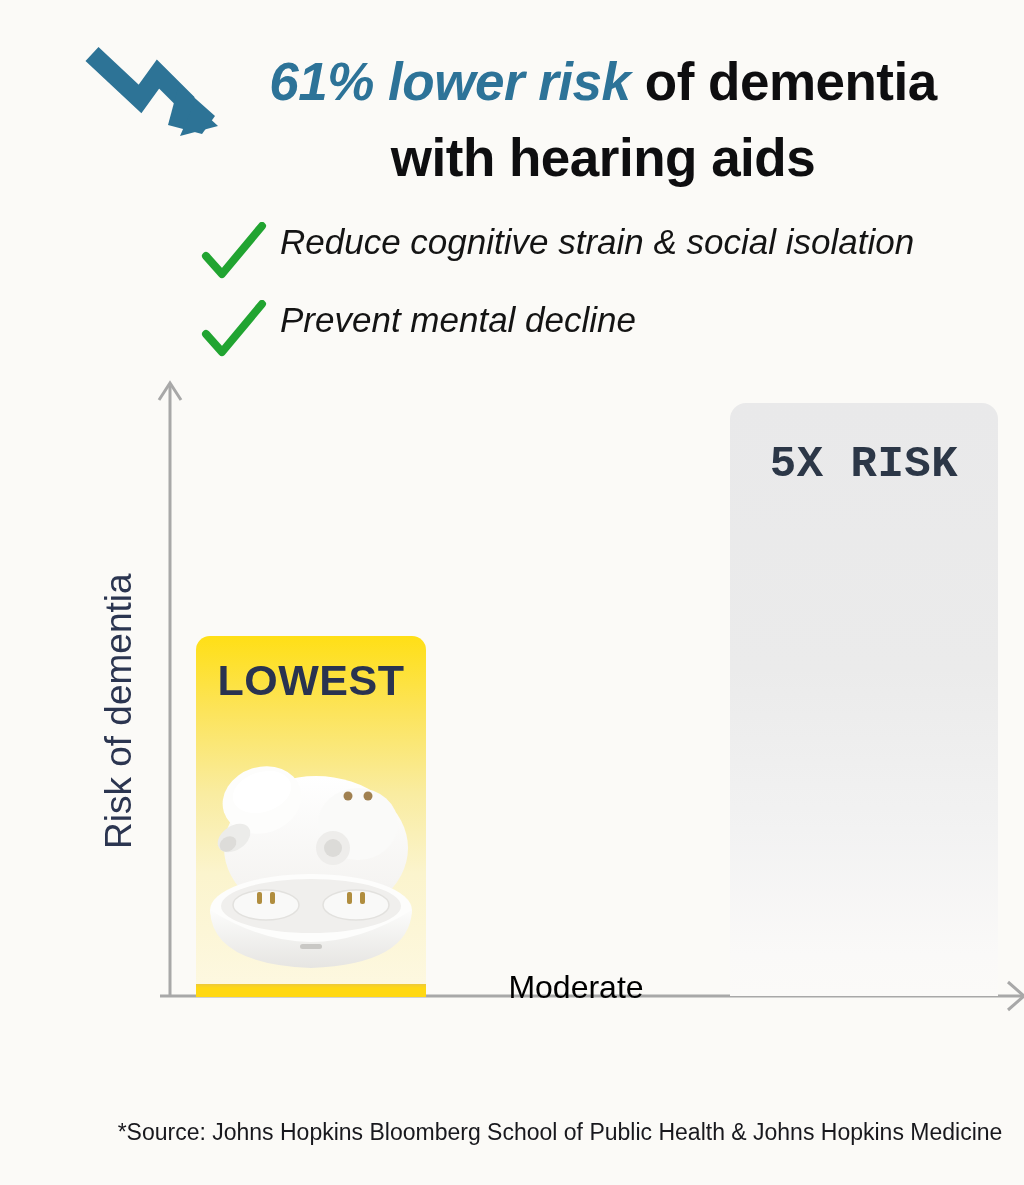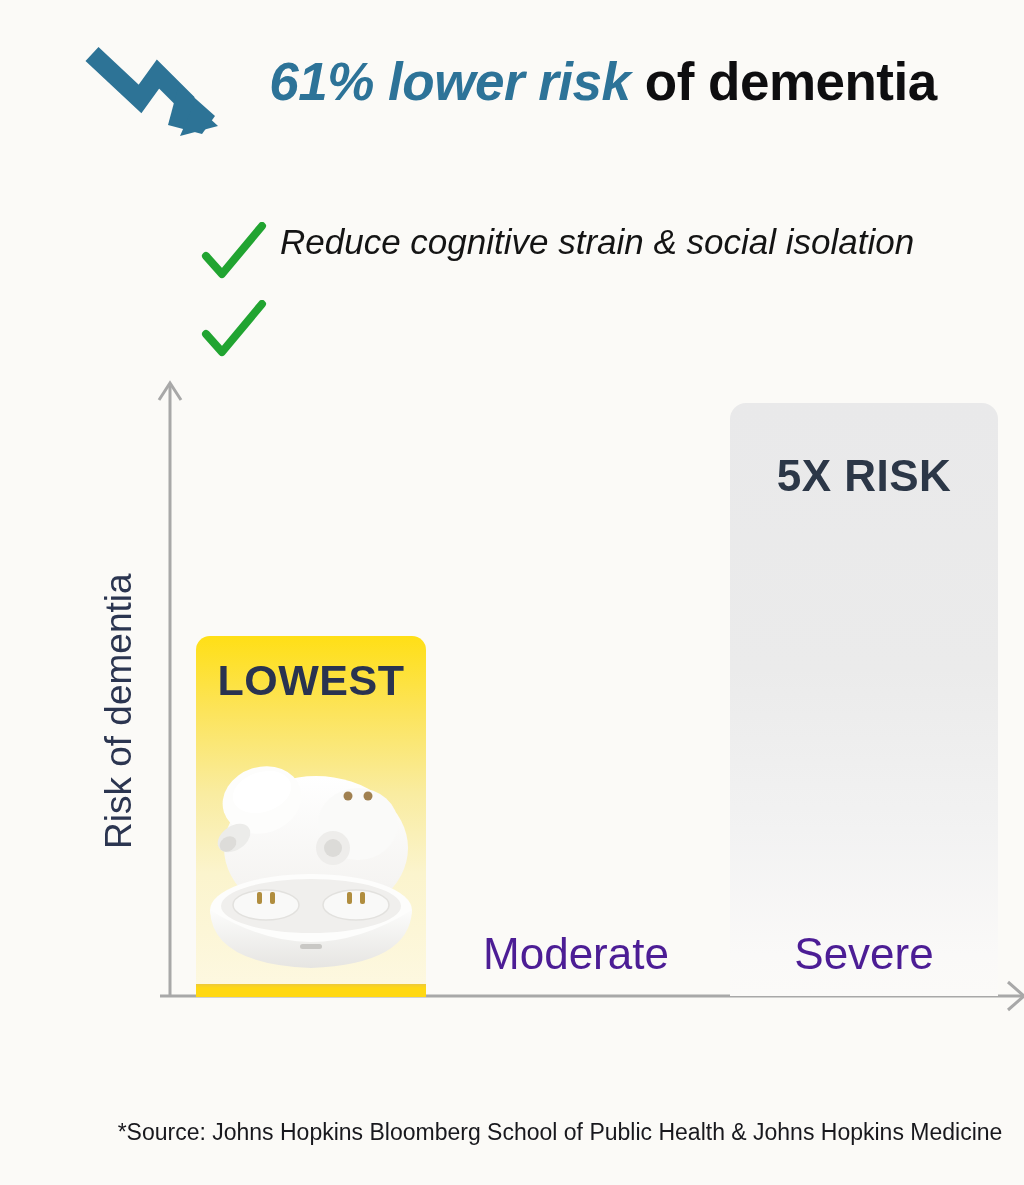--- a/index.html
+++ b/index.html
@@ -110,35 +110,35 @@
     color: #2c3747;
     letter-spacing: 0.5px;
   }
   .bar-lowest .bar-value-label {
     padding-top: 20px;
     font-size: 43px;
     line-height: 48px;
     color: #293350;
   }
   .bar-moderate .bar-value-label { padding-top: 30px; }
-  .bar-severe  .bar-value-label { padding-top: 48px; }
+  .bar-severe  .bar-value-label { padding-top: 36px; font-family: Liberation Mono, monospace; }
 
   .earbuds-svg {
     position: absolute;
     left: 152px; top: 752px;
     width: 222px; height: 232px;
     z-index: 3;
   }
 
   .x-tick {
     position: absolute;
-    top: 929px;
-    text-align: center;
-    font-size: 44px;
-    color: #4c1d95;
+    top: 969px;
+    text-align: center;
+    font-size: 32px;
+    color: #000000;
     z-index: 4;
   }
   .x-tick.tick-moderate { left: 408px; width: 240px; }
   .x-tick.tick-severe  { left: 682px; width: 268px; }
 
   .x-axis-label {
     position: absolute;
     left: 105px; top: 1046px;
     width: 880px;
     text-align: center;
@@ -161,32 +161,33 @@
 <body>
 
 <div class="page">
 
   <svg class="trend-arrow" viewBox="0 0 148 102" aria-hidden="true">
     <path d="M8 12 L56 57 L74 32 L104 62" fill="none" stroke="#2d7396" stroke-width="19" stroke-linejoin="miter"></path>
     <polygon points="95,42 131,74 118,92 84,83" fill="#2d7396"></polygon>
     <polygon points="110,62 134,84 96,94" fill="#2d7396"></polygon>
   </svg>
 
-  <h1 class="headline"><span class="hl-blue">61% lower risk</span> <span>of dementia</span><br></h1>
+  <h1 class="headline"><span class="hl-blue">61% lower risk</span> <span>of dementia</span><br><span>with hearing aids</span></h1>
 
   <div class="bullet-row row1">
     <svg class="check-icon" viewBox="0 0 70 58" aria-hidden="true">
       <path d="M8 34 L24 52 L64 4" fill="none" stroke="#21a431" stroke-width="8" stroke-linecap="round" stroke-linejoin="round"></path>
     </svg>
     <span class="bullet-text">Reduce cognitive strain &amp; social isolation</span>
   </div>
   <div class="bullet-row row2">
     <svg class="check-icon" viewBox="0 0 70 58" aria-hidden="true">
       <path d="M8 34 L24 52 L64 4" fill="none" stroke="#21a431" stroke-width="8" stroke-linecap="round" stroke-linejoin="round"></path>
     </svg>
+    <span class="bullet-text">Prevent mental decline</span>
   </div>
 
   <svg class="axes-svg" viewBox="0 0 900 640" aria-hidden="true">
     <line x1="27" y1="14" x2="27" y2="625" stroke="#a8a8a8" stroke-width="3"></line>
     <path d="M16 28 L27 11 L38 28" fill="none" stroke="#a8a8a8" stroke-width="3"></path>
     <line x1="17" y1="624" x2="879" y2="624" stroke="#a8a8a8" stroke-width="3"></line>
     <path d="M865 610 L881 624 L865 638" fill="none" stroke="#a8a8a8" stroke-width="3"></path>
   </svg>
 
   <div class="y-axis-label">Risk of dementia</div>
@@ -233,18 +234,17 @@
 
     <path d="M10 158 Q12 212 111 216 Q210 212 212 158 Q160 190 111 190 Q62 190 10 158 Z" fill="url(#caseFront)"></path>
     <rect x="100" y="192" width="22" height="5" rx="2.5" fill="#c9c8c5"></rect>
   </svg>
 
   <div class="bar bar-severe">
     <div class="bar-value-label">5X RISK</div>
   </div>
 
   <div class="x-tick tick-moderate">Moderate</div>
-  <div class="x-tick tick-severe">Severe</div>
 
 
   <div class="source-line">*Source: Johns Hopkins Bloomberg School of Public Health &amp; Johns Hopkins Medicine</div>
 
 </div>
 
 </body></html>

